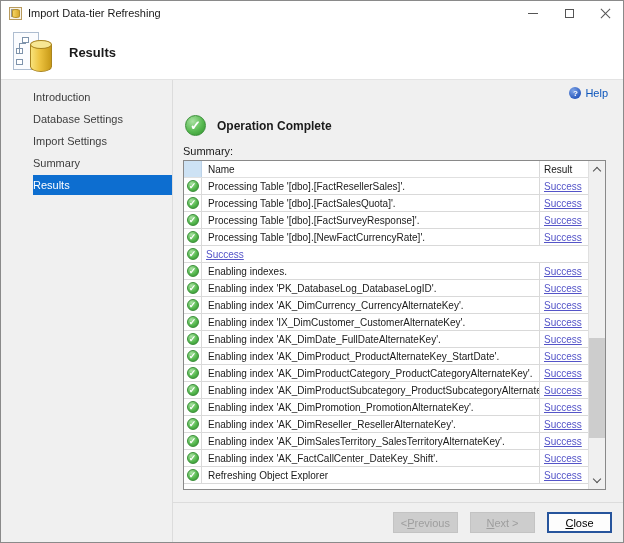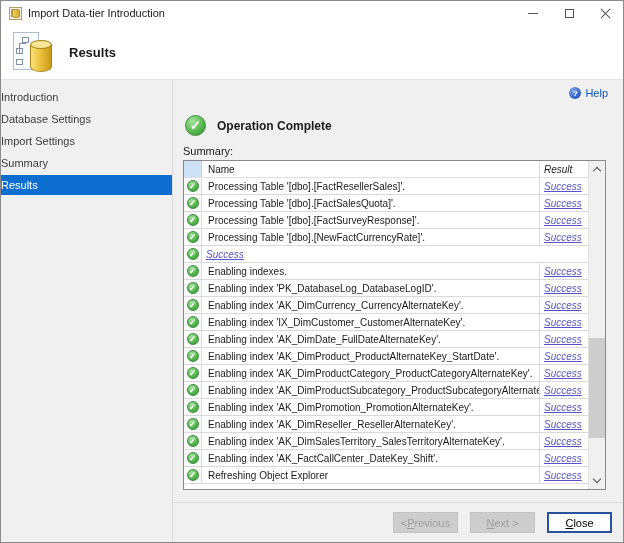--- a/index.html
+++ b/index.html
@@ -41,21 +41,21 @@
   .w-line { position: absolute; left: 5px; top: 10px; width: 7px; height: 10px; border-left: 1px solid #7e93ab; border-top: 1px solid #7e93ab; }
   .w-cyl { position: absolute; right: 3px; top: 10px; width: 22px; height: 32px; }
   .cyl-body { position: absolute; top: 4px; bottom: 0; left: 0; right: 0; background: linear-gradient(90deg, #f8e27a, #ecc23f 45%, #c89a18); border: 1px solid #a9841f; border-top: none; border-radius: 0 0 50% 50% / 0 0 20% 20%; }
   .cyl-top { position: absolute; top: 0; left: 0; right: 0; height: 9px; background: #f7e794; border: 1px solid #a9841f; border-radius: 50%; }
   .header-title { font-size: 13px; font-weight: bold; color: #1a1a1a; margin-left: 14px; }
 
   
   .body { flex: 1; display: flex; min-height: 0; background: #f0f0f0; }
 
   .sidebar { width: 172px; flex: 0 0 172px; background: #f0f0f0; border-right: 1px solid #dcdcdc; padding-top: 7px; }
-  .side-item { height: 20px; line-height: 20px; font-size: 11px; color: #3d3d3d; margin-bottom: 2px; cursor: default; }
+  .side-item { height: 20px; line-height: 20px; font-size: 11px; color: #3d3d3d; margin-bottom: 2px; cursor: default; margin-left: 32px; }
   .side-item.selected { background: #0d6ed0; color: #fff; }
 
   .main { flex: 1; display: flex; flex-direction: column; min-width: 0; background: #f0f0f0; }
 
   .help-row { display: flex; justify-content: flex-end; padding: 7px 15px 0 0; }
   .help-link { display: flex; align-items: center; font-size: 11px; color: #0c55bb; text-decoration: none; }
   .help-icon { width: 12px; height: 12px; border-radius: 50%; background: radial-gradient(circle at 35% 30%, #7da3e6, #2b5bbf 70%); color: #fff; font-size: 8px; font-weight: bold; display: flex; align-items: center; justify-content: center; margin-right: 4px; }
 
   .status-row { display: flex; align-items: center; margin: 16px 0 9px 12px; }
   .check { border-radius: 50%; background: radial-gradient(circle at 35% 28%, #a9e2a2, #57b950 55%, #2f8f2c); border: 1px solid #3a8f38; color: #fff; display: flex; align-items: center; justify-content: center; font-weight: bold; }
@@ -66,21 +66,21 @@
   .summary-label { font-size: 11px; color: #1a1a1a; margin: 0 0 3px 10px; }
 
   
   .table-wrap { margin: 0 17px 0 10px; height: 330px; flex: 0 0 330px; border: 1px solid #898989; background: #fff; display: flex; }
   .grid { flex: 1; display: flex; flex-direction: column; overflow: hidden; min-width: 0; }
   .g-header { display: flex; height: 17px; flex: 0 0 17px; border-bottom: 1px solid #e0e0e0; background: #fff; }
   .cell { display: flex; align-items: center; overflow: hidden; white-space: nowrap; }
   .c-icon { width: 18px; flex: 0 0 18px; justify-content: center; border-right: 1px solid #d9d9d9; }
   .g-header .c-icon { background: #cde2f4; border-right: 1px solid #bcd2e8; }
   .c-name { flex: 1; font-size: 10px; color: #1a1a1a; padding-left: 6px; border-right: 1px solid #d9d9d9; min-width: 0; }
-  .c-result { width: 48px; flex: 0 0 48px; font-size: 10px; color: #1a1a1a; padding-left: 4px; font-style: italic; }
+  .c-result { width: 48px; flex: 0 0 48px; font-size: 10px; color: #1a1a1a; padding-left: 4px; }
   .g-row { display: flex; height: 17px; flex: 0 0 17px; border-bottom: 1px solid #d9d9d9; background: #fff; }
   .link { color: #5454c8; text-decoration: underline; cursor: pointer; }
 
   
   .vscroll { width: 17px; flex: 0 0 17px; background: #f0f0f0; border-left: 1px solid #e0e0e0; display: flex; flex-direction: column; }
   .sb-btn { height: 17px; flex: 0 0 17px; display: flex; align-items: center; justify-content: center; }
   .chev { width: 6px; height: 6px; border-right: 1.4px solid #505050; border-bottom: 1.4px solid #505050; }
   .chev.up { transform: rotate(-135deg); margin-top: 3px; }
   .chev.down { transform: rotate(45deg); margin-bottom: 3px; }
   .sb-track { flex: 1; position: relative; }
@@ -93,21 +93,21 @@
   .btn.primary { background: #fdfdfd; color: #000; border: 2px solid #26549c; }
   .mn { text-decoration: underline; }
 </style>
 </head>
 <body>
 
 <div class="window">
 
   <div class="titlebar">
     <span class="app-icon"></span>
-    <span class="title-text">Import Data-tier Introduction</span>
+    <span class="title-text">Import Data-tier Refreshing</span>
     <span class="win-controls">
       <span class="win-btn">
           <span class="glyph-min"></span>
         </span>
       <span class="win-btn">
           <span class="glyph-max"></span>
         </span>
       <span class="win-btn">
           <span class="glyph-close"></span>
         </span>

